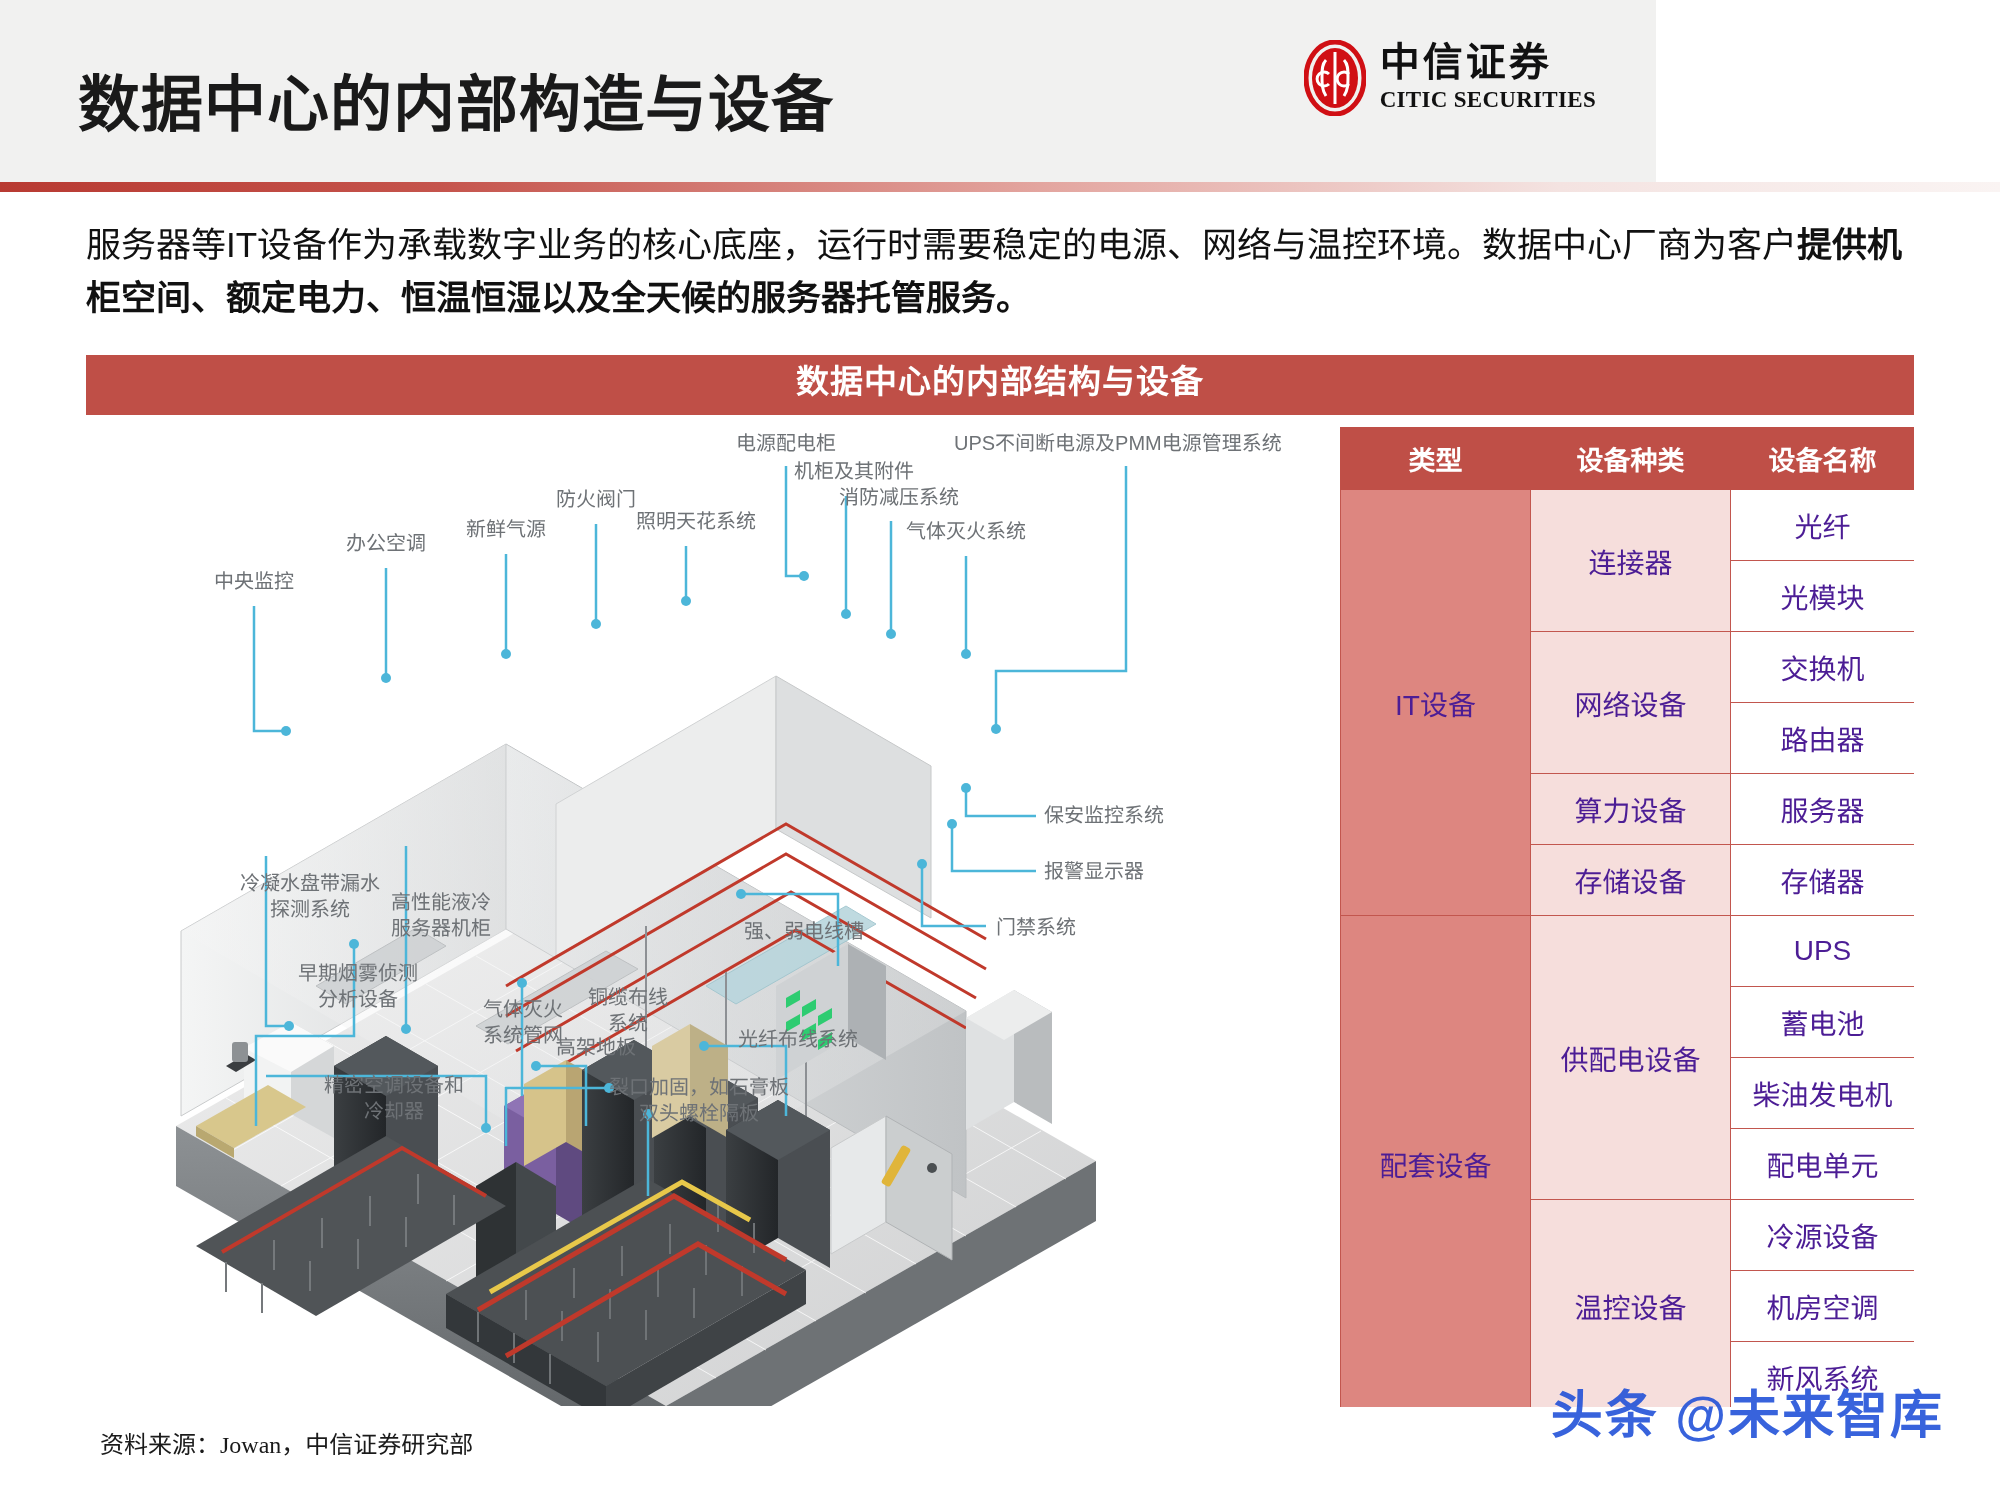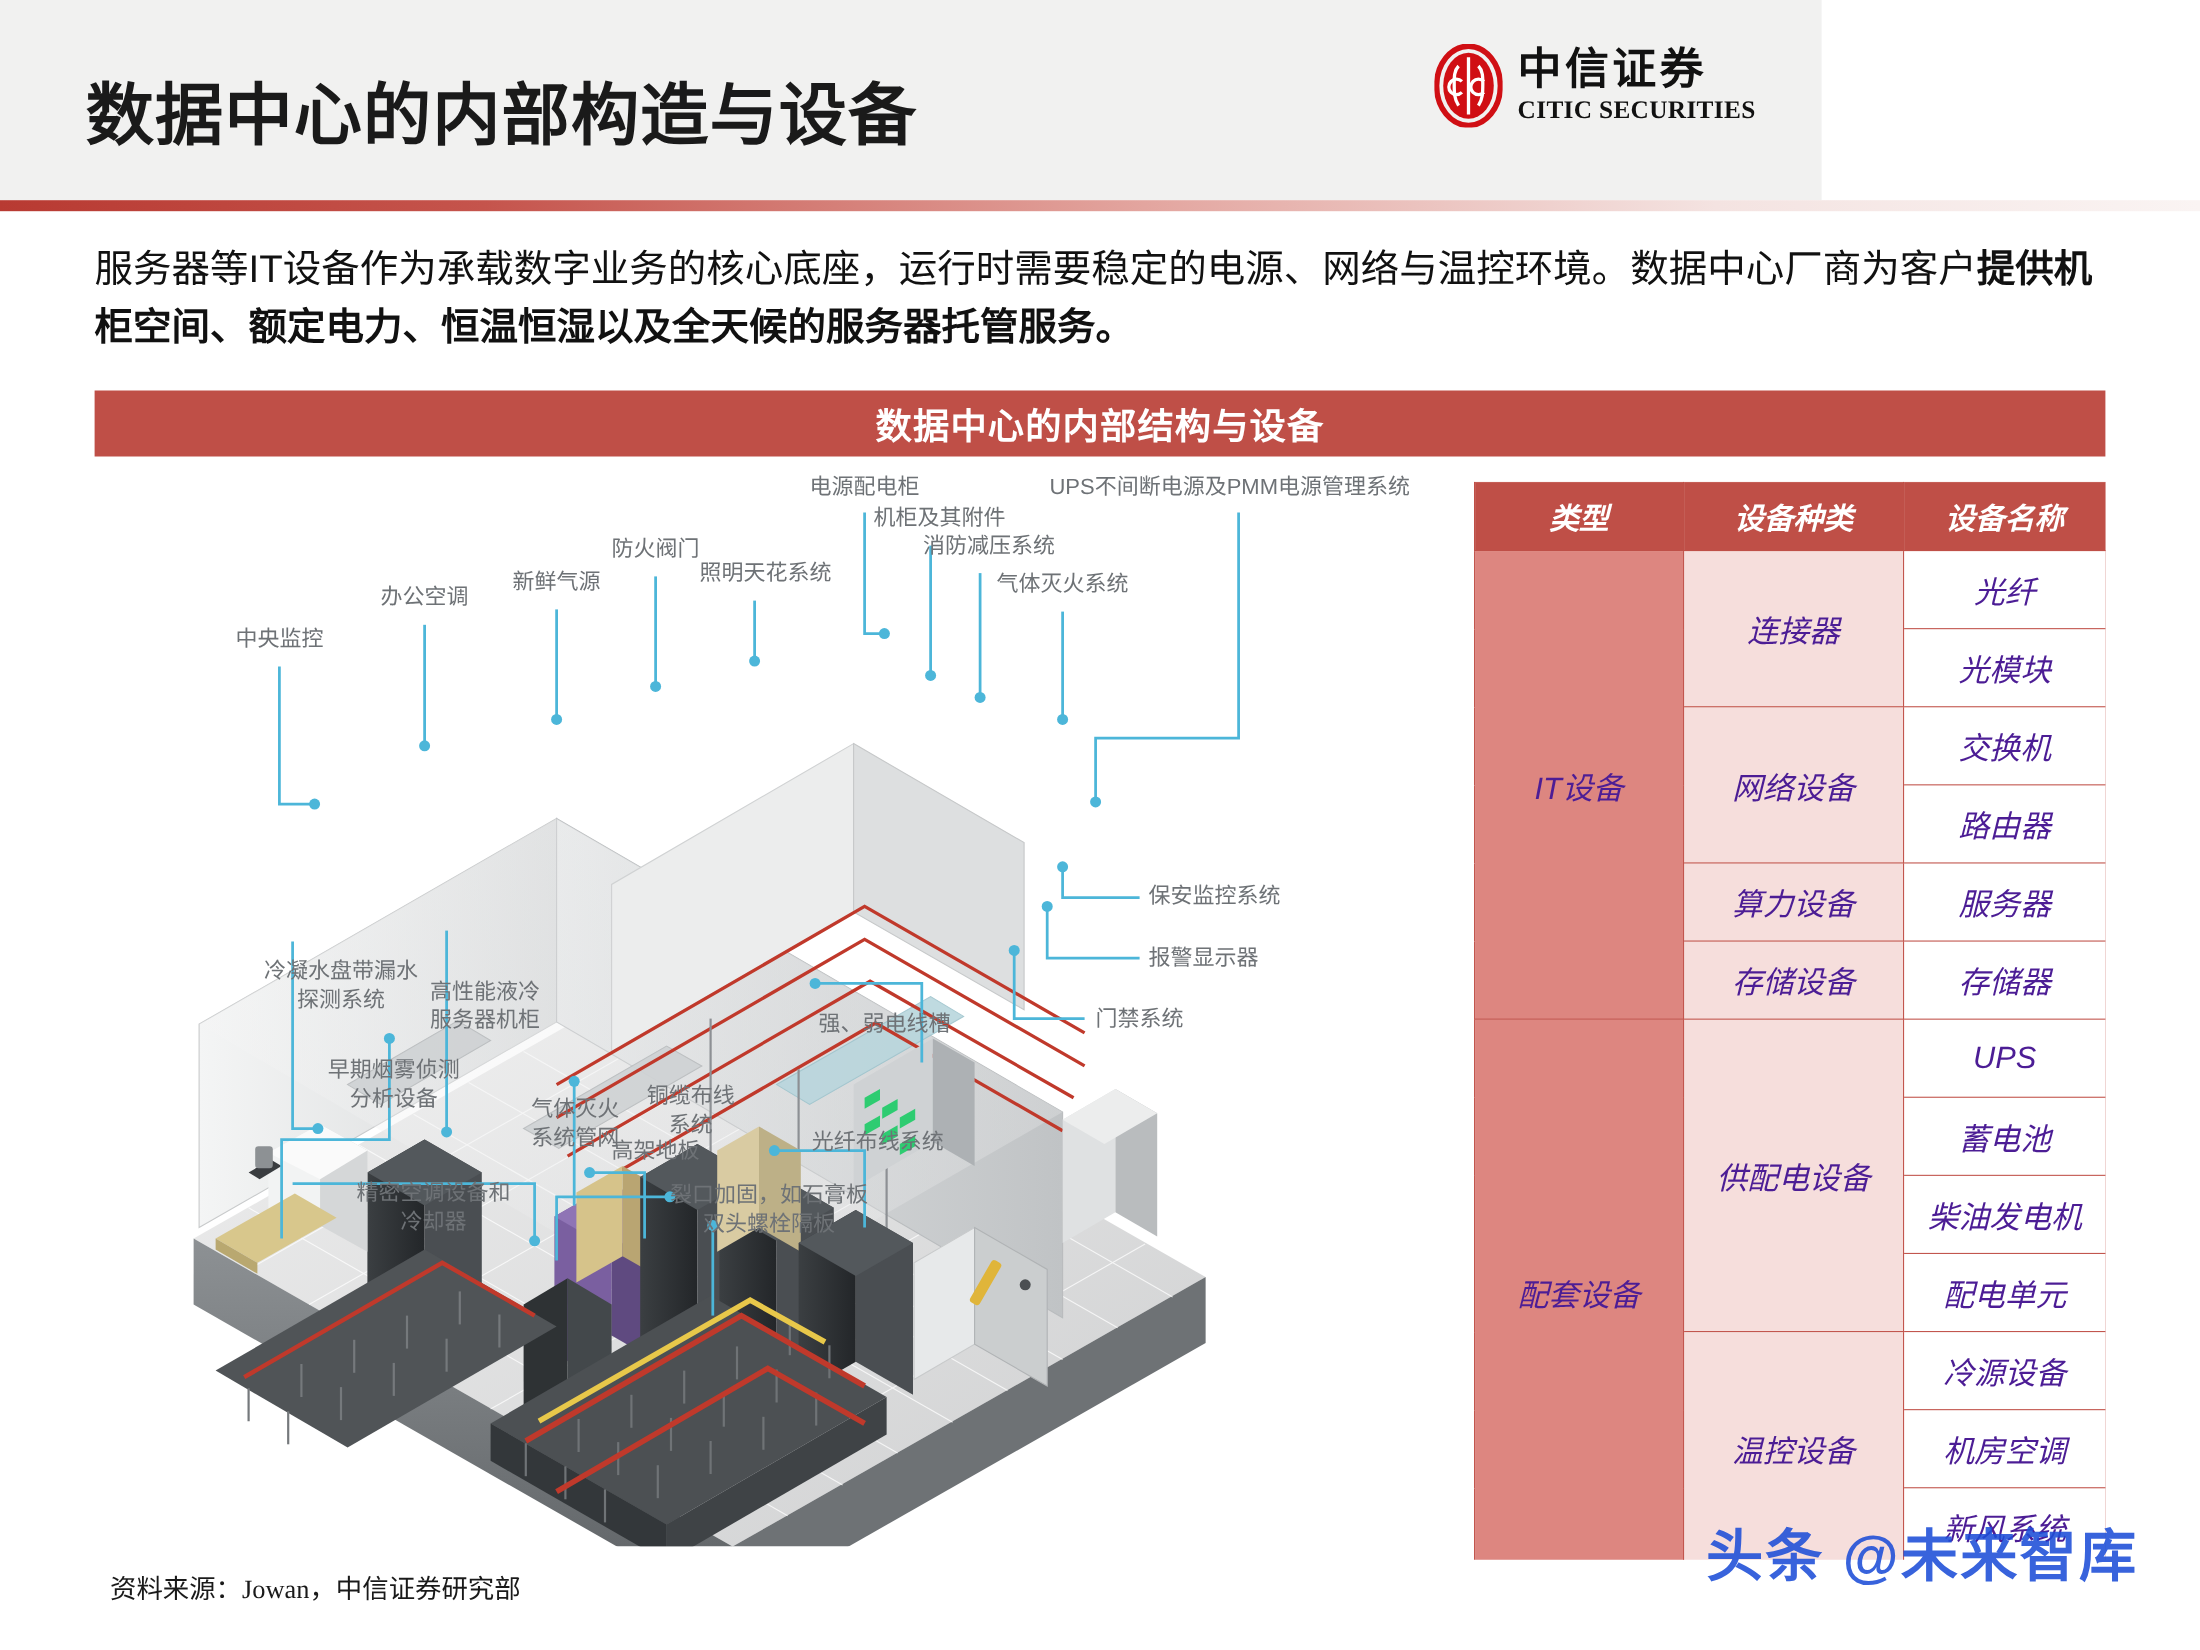--- a/index.html
+++ b/index.html
@@ -47,21 +47,21 @@
   .lede {
     position: absolute; left: 86px; top: 218px; width: 1840px;
     font-size: 35px; color: #111; line-height: 1.52;
   }
   .lede .b { font-weight: bold; }
 
   
   .section-bar {
     position: absolute; left: 86px; top: 355px; width: 1828px; height: 60px;
     background: #bf4f47; color: #ffffff;
-    display: flex; align-items: center; justify-content: center;
+    display: flex; align-items: flex-start; justify-content: center;
     font-size: 33px; font-weight: bold; letter-spacing: 1px;
   }
 
   
   .content {
     position: absolute; left: 86px; top: 426px; width: 1828px; height: 980px;
   }
 
   
   .diagram {
@@ -72,23 +72,22 @@
   .dlabel {
     position: absolute;
     font-size: 20px; color: #6e7276; line-height: 1.3;
     white-space: pre-line; font-weight: 500;
   }
   .dlabel.c { text-align: center; transform: translateX(-50%); }
   .dlabel.l { text-align: left; }
 
   
   .tablewrap {
-    position: absolute; left: 1254px; top: 12px; width: 574px; height: 980px;
+    position: absolute; left: 1254px; top: 1px; width: 574px; height: 980px;
     overflow: hidden;
-    font-style: italic;
   }
   table.eq {
     border-collapse: collapse; width: 574px; table-layout: fixed;
   }
   table.eq col.c1 { width: 190px; }
   table.eq col.c2 { width: 200px; }
   table.eq col.c3 { width: 184px; }
   table.eq th {
     background: #bf4f47; color: #fff; font-size: 27px; font-weight: bold;
     height: 62px; text-align: center; border: 1px solid #bf4f47;

